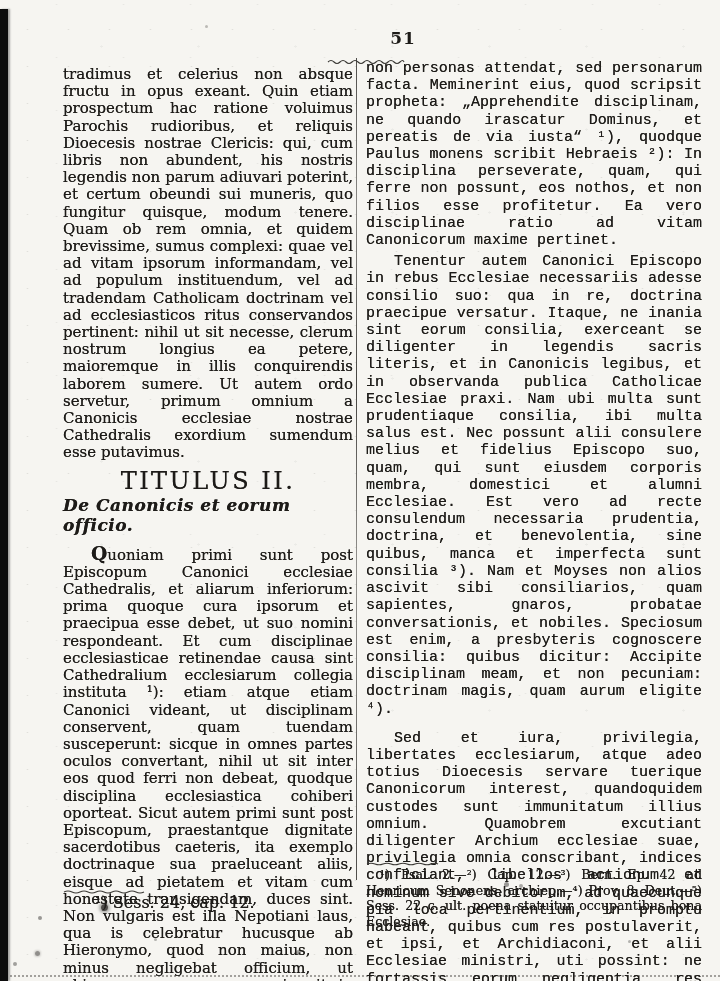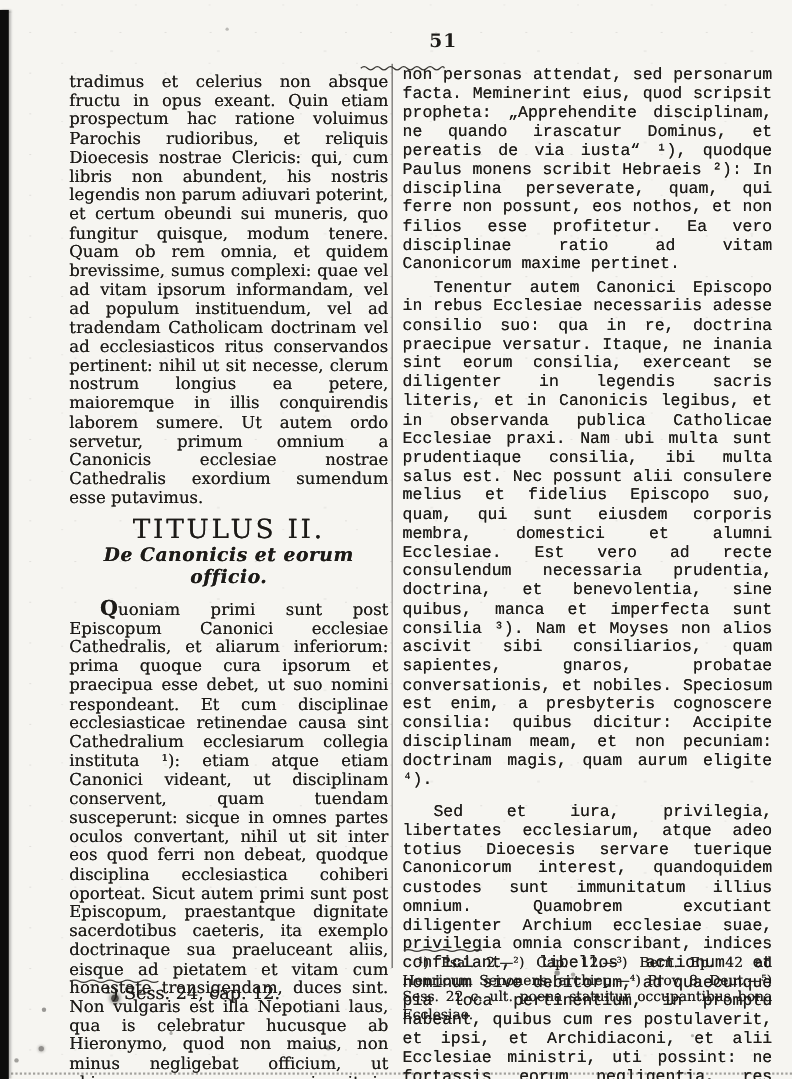--- a/index.html
+++ b/index.html
@@ -56,21 +56,21 @@
   p.gap-before-md { margin-top:10px; }
   p.gap-before-lg { margin-top:12px; }
   p.justify-last { text-align-last:justify; }
   p.drop-q::first-letter { font-size:1.25em; font-weight:bold; }
   .section-heading {
     margin:8px 0 0; text-align:center;
     font-size:24px; font-weight:500; letter-spacing:2.5px; line-height:22px;
     text-shadow:0 0 0.4px rgba(25,23,20,0.85);
   }
   .section-subheading {
-    margin:3px 0 0; text-align:center;
+    margin:3px 0 0; 
     font-size:17px; font-weight:bold; font-style:italic; letter-spacing:0.5px; line-height:20px;
     text-shadow:0 0 0.5px rgba(25,23,20,0.9);
   }
   .footnote-left {
     position:absolute; left:95px; top:895px; width:250px;
     font-size:16px; line-height:16px;
     text-shadow:0 0 0.3px rgba(25,23,20,0.8);
   }
   .footnote-rule-left { position:absolute; left:63px; top:880px; }
   .footnote-right {

